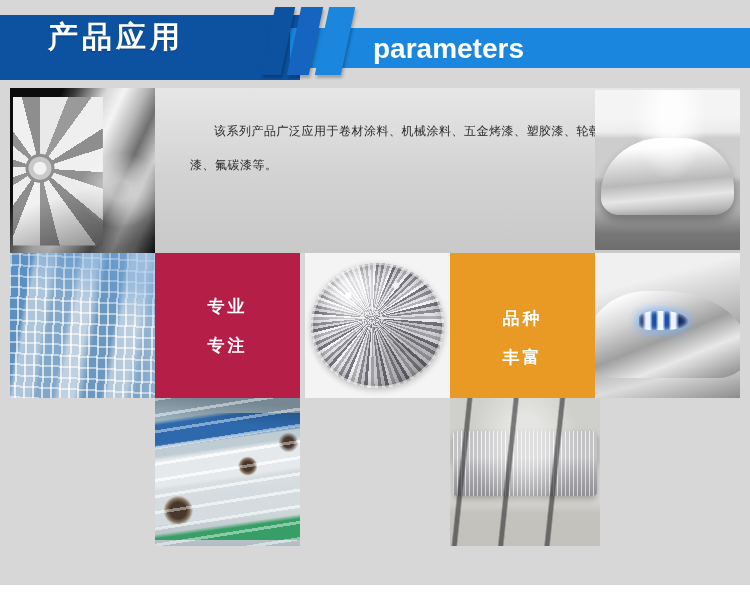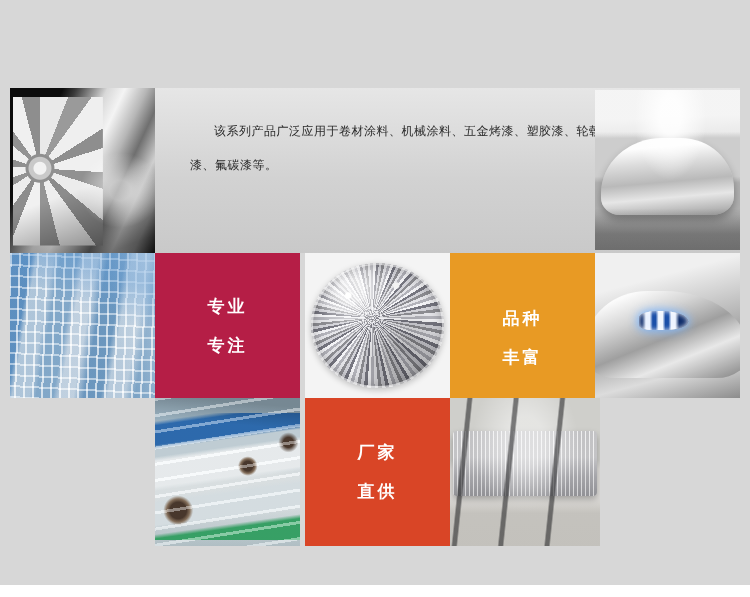--- a/index.html
+++ b/index.html
@@ -196,20 +196,29 @@
 
   #bottom-strip{position:absolute;left:0;top:585px;width:750px;height:12px;background:#ffffff;}
 </style>
 </head>
 <body>
 
 <div id="page">
 
   <div id="gray-bg"></div>
 
+  <div id="header">
+    <div id="header-dark"></div>
+    <div id="header-band"></div>
+    <div class="slash" id="slash-1"></div>
+    <div class="slash" id="slash-2"></div>
+    <div class="slash" id="slash-3"></div>
+    <div id="header-title">产品应用</div>
+    <div id="header-subtitle">parameters</div>
+  </div>
 
   <div id="grid">
 
     <div class="cell" style="left:0;top:0;width:145px;height:165px;">
       <div class="img art-wheel"></div>
     </div>
 
     <div id="intro-panel">
       <div id="intro-text">该系列产品广泛应用于卷材涂料、机械涂料、五金烤漆、塑胶漆、轮毂漆、氟碳漆等。</div>
     </div>
@@ -237,24 +246,20 @@
     </div>
 
     <div class="cell" style="left:585px;top:165px;width:145px;height:145px;">
       <div class="img art-concept"></div>
     </div>
 
     <div class="cell" style="left:145px;top:310px;width:145px;height:148px;">
       <div class="img art-coils"></div>
     </div>
 
-    <div class="cell tile" style="left:295px;top:310px;width:145px;height:148px;background:#d94526;">
-      <span>厂家</span>
-      <span>直供</span>
-    </div>
 
     <div class="cell" style="left:440px;top:310px;width:150px;height:148px;">
       <div class="img art-bench"></div>
     </div>
 
   </div>
 
   <div id="bottom-strip"></div>
 </div>
 

